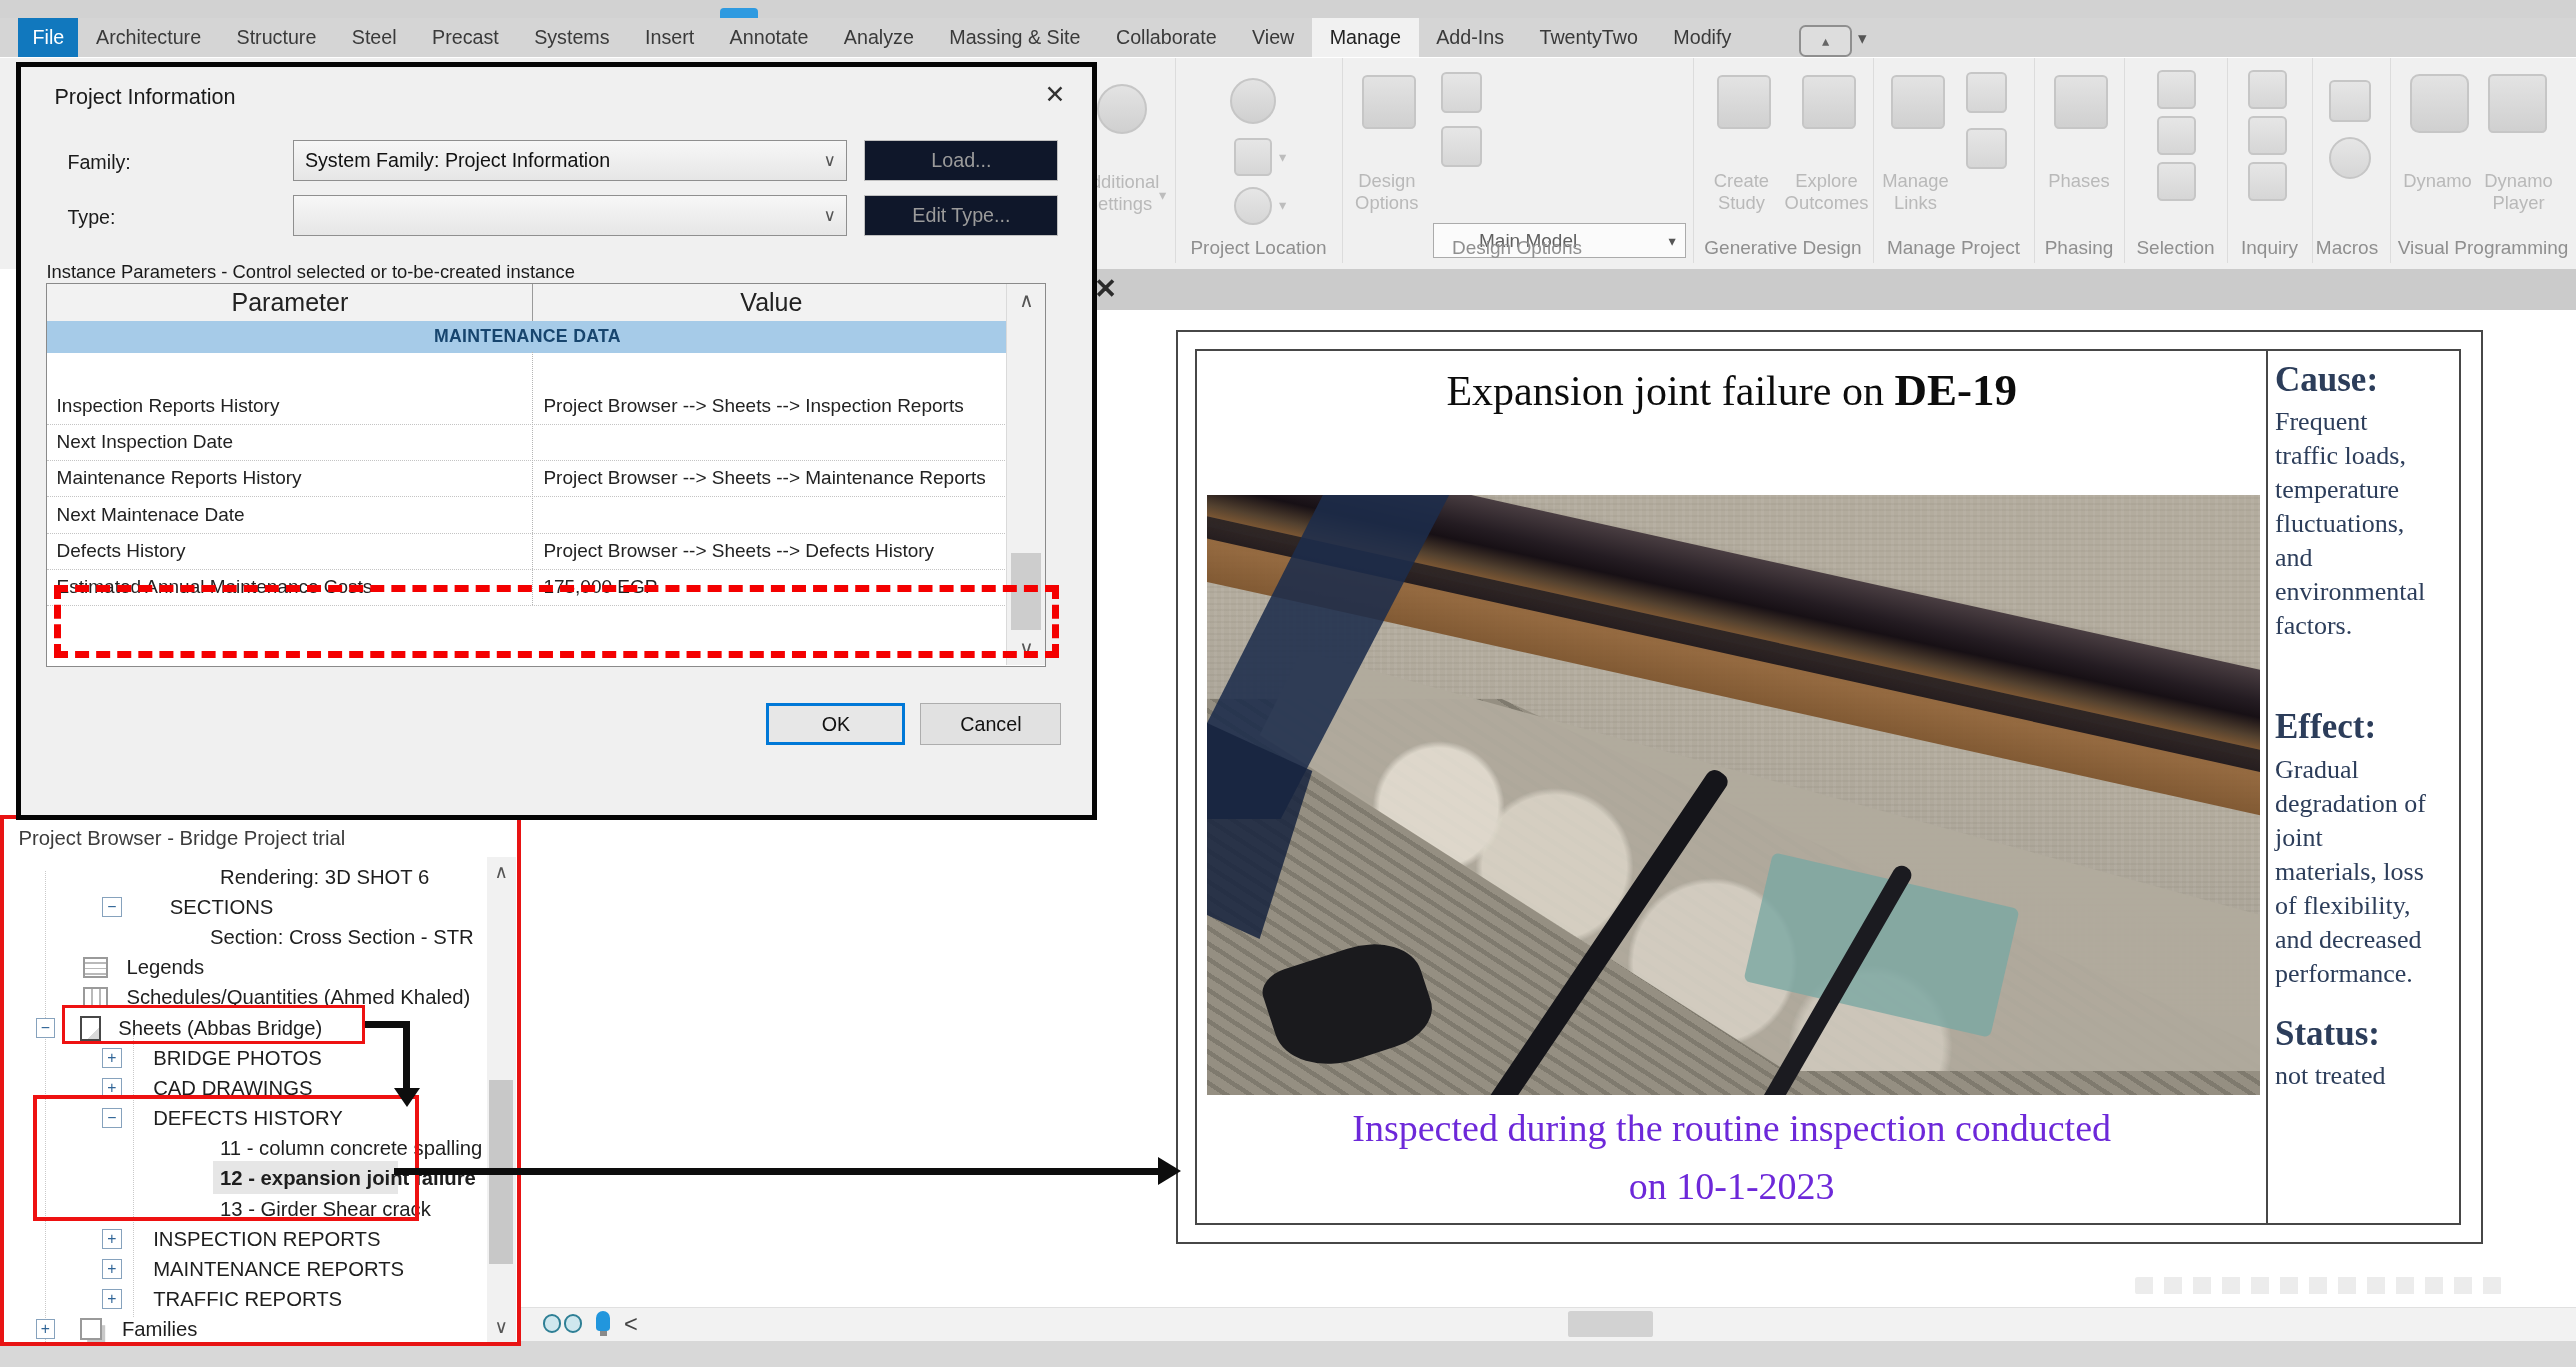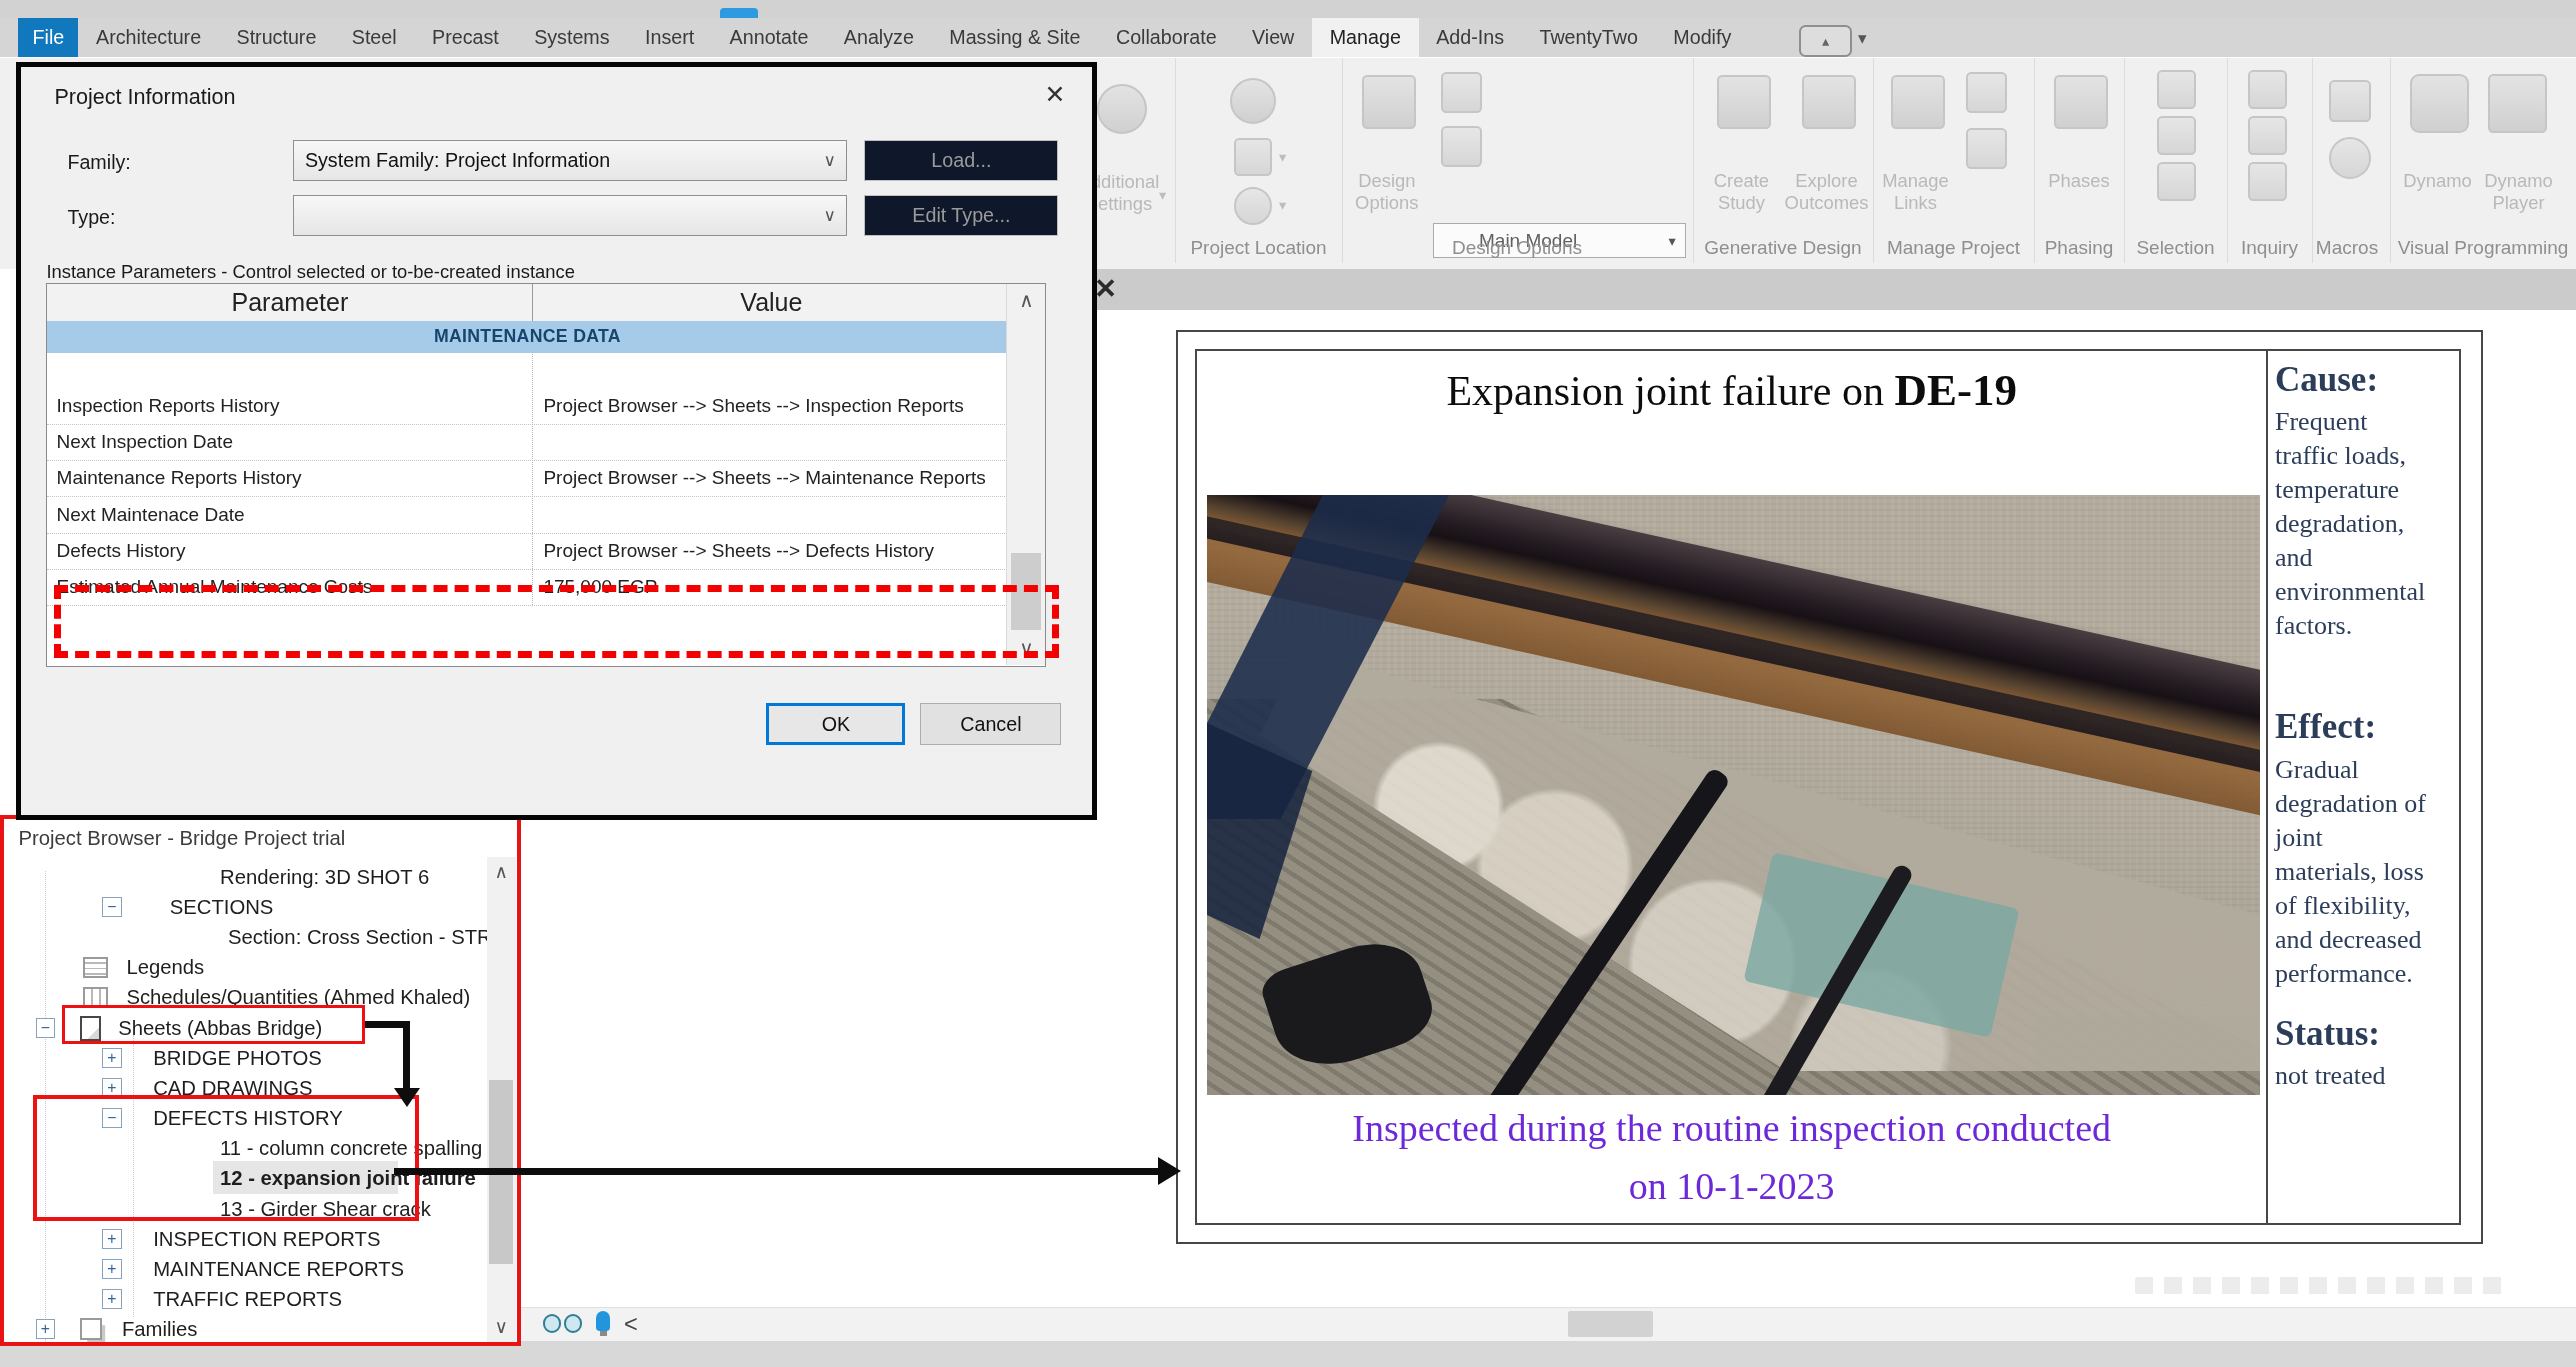--- a/index.html
+++ b/index.html
@@ -302,21 +302,21 @@
     </div>
 
     <div class="caption" style="top:774px;">Inspected during the routine inspection conducted</div>
     <div class="caption" style="top:832px;">on 10-1-2023</div>
 
     <div class="sidecol sidehead" style="top:27.6px;">Cause:</div>
     <div class="sidecol" style="top:73px;">
       <div class="sideline">Frequent</div>
       <div class="sideline">traffic loads,</div>
       <div class="sideline">temperature</div>
-      <div class="sideline">degradation,</div>
+      <div class="sideline">fluctuations,</div>
       <div class="sideline">and</div>
       <div class="sideline">environmental</div>
       <div class="sideline">factors.</div>
     </div>
     <div class="sidecol sidehead" style="top:375px;">Effect:</div>
     <div class="sidecol" style="top:421px;">
       <div class="sideline">Gradual</div>
       <div class="sideline">degradation of</div>
       <div class="sideline">joint</div>
       <div class="sideline">materials, loss</div>
@@ -349,21 +349,21 @@
         <span>Rendering: 3D SHOT 6</span>
       </div>
 
     <div class="trowi" style="left:98px;top:73px;">
       <span class="ebox">
           <span>−</span>
         </span>
       <span style="margin-left:48px;">SECTIONS</span>
     </div>
 
-    <div class="trowi" style="left:224px;top:103px;">
+    <div class="trowi" style="left:206px;top:103px;">
         <span>Section: Cross Section - STR</span>
       </div>
 
     <div class="trowi" style="left:79px;top:133px;">
       <span class="ticon legend"></span>
       <span style="margin-left:18.4px;">Legends</span>
     </div>
 
     <div class="trowi" style="left:79px;top:163px;">
       <span class="ticon schedule"></span>

